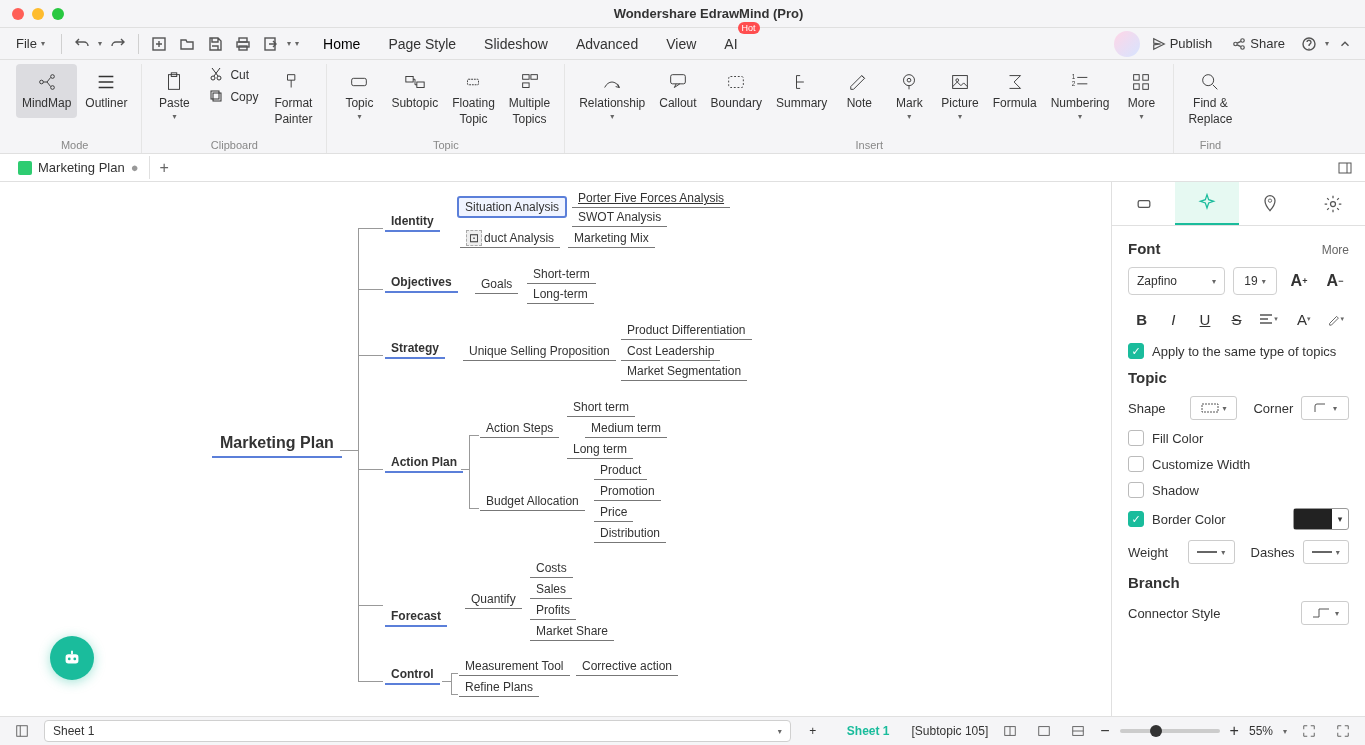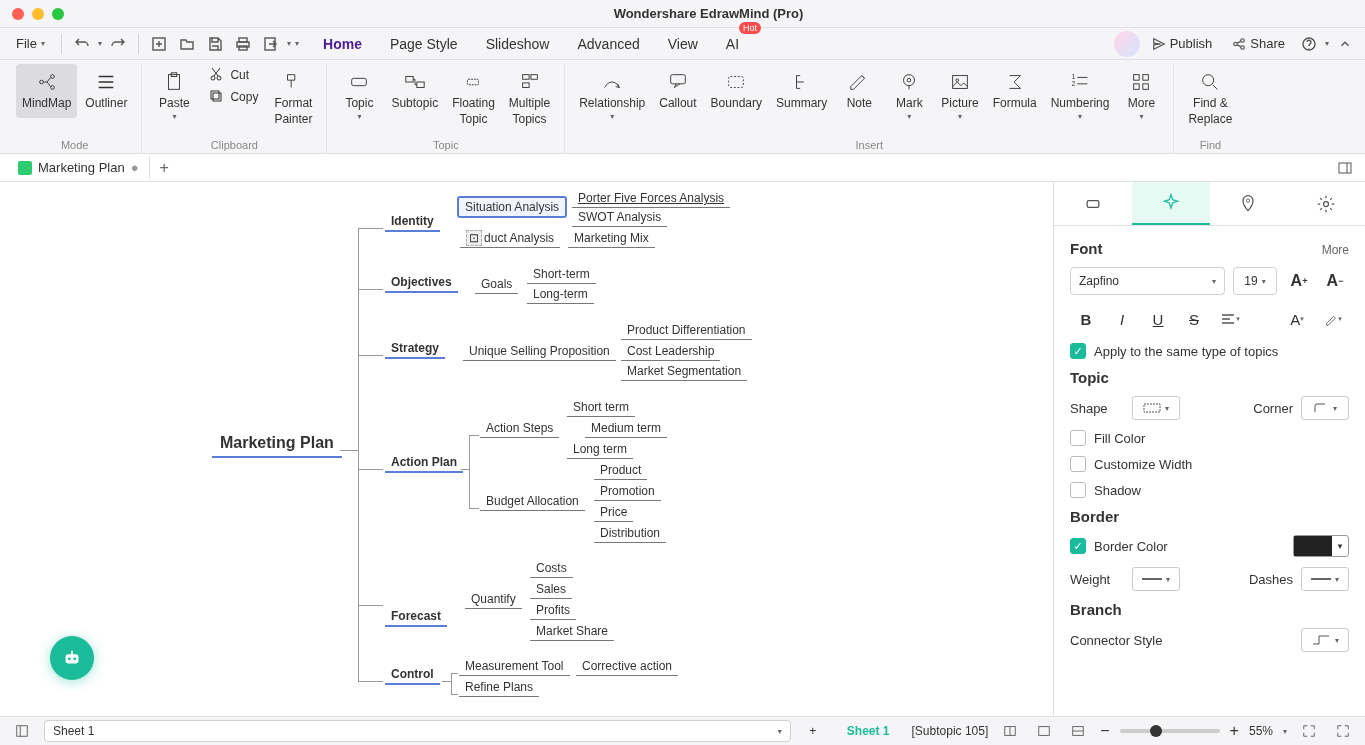--- a/index.html
+++ b/index.html
@@ -14,21 +14,21 @@
 .tl-green { background: #28c840; }
 .title { flex: 1; text-align: center; font-size: 13px; font-weight: 600; color: #333; }
 
 
 .menubar { height: 32px; background: #f5f5f7; display: flex; align-items: center; padding: 0 8px; gap: 4px; border-bottom: 1px solid #e0e0e0; }
 .menu-btn { padding: 4px 8px; border-radius: 4px; cursor: pointer; display: flex; align-items: center; gap: 4px; font-size: 13px; }
 .icon-btn { width: 24px; height: 24px; display: flex; align-items: center; justify-content: center; border-radius: 4px; cursor: pointer; }
 .sep { width: 1px; height: 20px; background: #d0d0d0; margin: 0 4px; }
 .tab-nav { display: flex; gap: 20px; margin-left: 16px; }
 .tab-nav-item { padding: 6px 4px; font-size: 14px; cursor: pointer; }
-.tab-nav-item.active { font-weight: 700; color: #4c1d95; }
+.tab-nav-item.active { font-weight: 400; color: #000000; }
 .ai-badge { position: relative; }
 .hot-badge { position: absolute; top: -8px; right: -18px; background: #ff4d4f; color: #fff; font-size: 9px; padding: 1px 4px; border-radius: 6px; }
 .spacer { flex: 1; }
 .avatar { width: 26px; height: 26px; border-radius: 50%; background: linear-gradient(135deg,#ffd6e7,#d6e4ff); }
 .right-btn { display: flex; align-items: center; gap: 4px; font-size: 13px; padding: 4px 8px; cursor: pointer; }
 
 
 .ribbon { height: 94px; background: #f5f5f7; display: flex; border-bottom: 1px solid #e0e0e0; padding: 4px 8px 0; }
 .ribbon-group { display: flex; flex-direction: column; align-items: center; padding: 0 8px; border-right: 1px solid #e5e5e5; }
 .ribbon-group:last-child { border-right: none; }
@@ -44,21 +44,21 @@
 
 .doctabs { height: 28px; background: #fff; display: flex; align-items: center; padding: 0 8px; border-bottom: 1px solid #e0e0e0; }
 .doctab { display: flex; align-items: center; gap: 6px; padding: 4px 10px; font-size: 13px; border-right: 1px solid #e0e0e0; }
 .doctab-icon { width: 14px; height: 14px; background: #2ecc71; border-radius: 2px; }
 .add-tab { padding: 4px 10px; font-size: 16px; color: #666; cursor: pointer; }
 .doctab-right { margin-left: auto; display: flex; gap: 4px; }
 
 
 .main { display: flex; height: 534px; }
 .canvas { flex: 1; position: relative; background: #fff; overflow: hidden; }
-.sidepanel { width: 312px; border-left: 1px solid #e0e0e0; display: flex; flex-direction: column; }
+.sidepanel { width: 254px; border-left: 1px solid #e0e0e0; display: flex; flex-direction: column; }
 
 
 .sp-tabs { height: 44px; display: flex; border-bottom: 1px solid #e0e0e0; }
 .sp-tab { flex: 1; display: flex; align-items: center; justify-content: center; cursor: pointer; }
 .sp-tab.active { background: #e6f9f2; border-bottom: 2px solid #1abc9c; }
 .sp-body { flex: 1; overflow-y: auto; padding: 14px 16px; }
 .sp-section-title { font-size: 15px; font-weight: 700; margin-bottom: 10px; display: flex; justify-content: space-between; align-items: baseline; }
 .sp-more { font-size: 12px; font-weight: 400; color: #666; cursor: pointer; }
 .sp-row { display: flex; align-items: center; gap: 8px; margin-bottom: 10px; }
 .sp-select { flex: 1; height: 28px; border: 1px solid #d0d0d0; border-radius: 4px; padding: 0 8px; font-size: 12px; display: flex; align-items: center; justify-content: space-between; background: #fff; }
@@ -615,23 +615,20 @@
         </div>
       <div class="checkbox-row">
           <div class="checkbox"></div>
           <span>Customize Width</span>
         </div>
       <div class="checkbox-row">
           <div class="checkbox"></div>
           <span>Shadow</span>
         </div>
 
-      <div class="sp-section-title" style="margin-top:8px;">
-          <span>Border</span>
-        </div>
       <div class="checkbox-row">
         <div class="checkbox checked">✓</div>
         <span>Border Color</span>
         <div style="flex:1"></div>
         <div class="swatch-btn">
             <div class="swatch-btn-inner"></div>
             <div class="swatch-caret">▾</div>
           </div>
       </div>
       <div class="sp-row">

